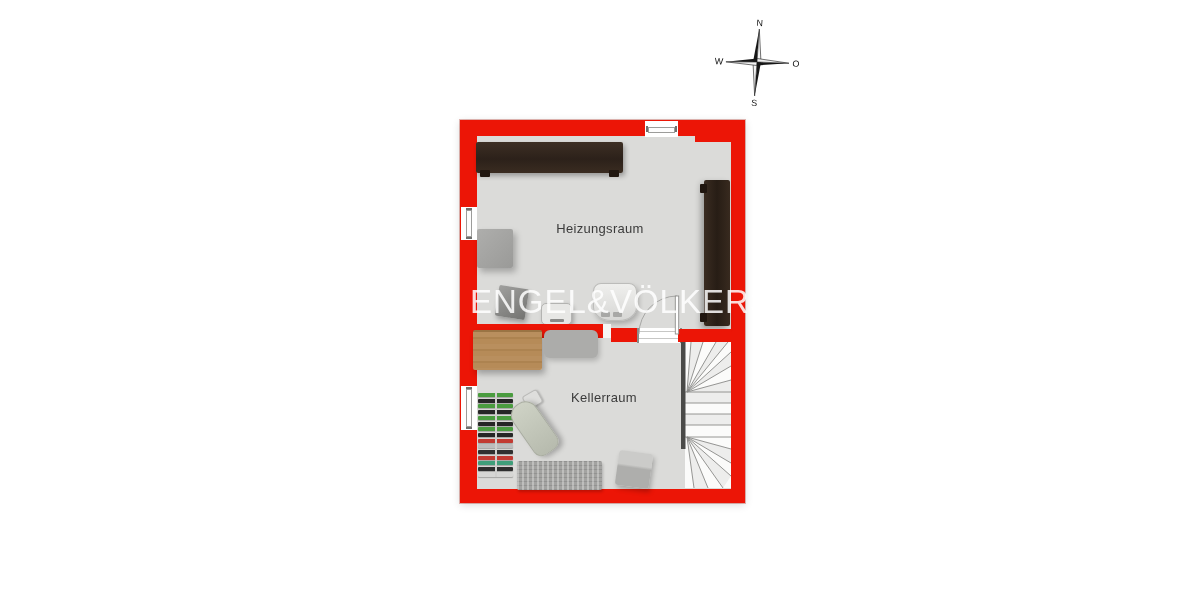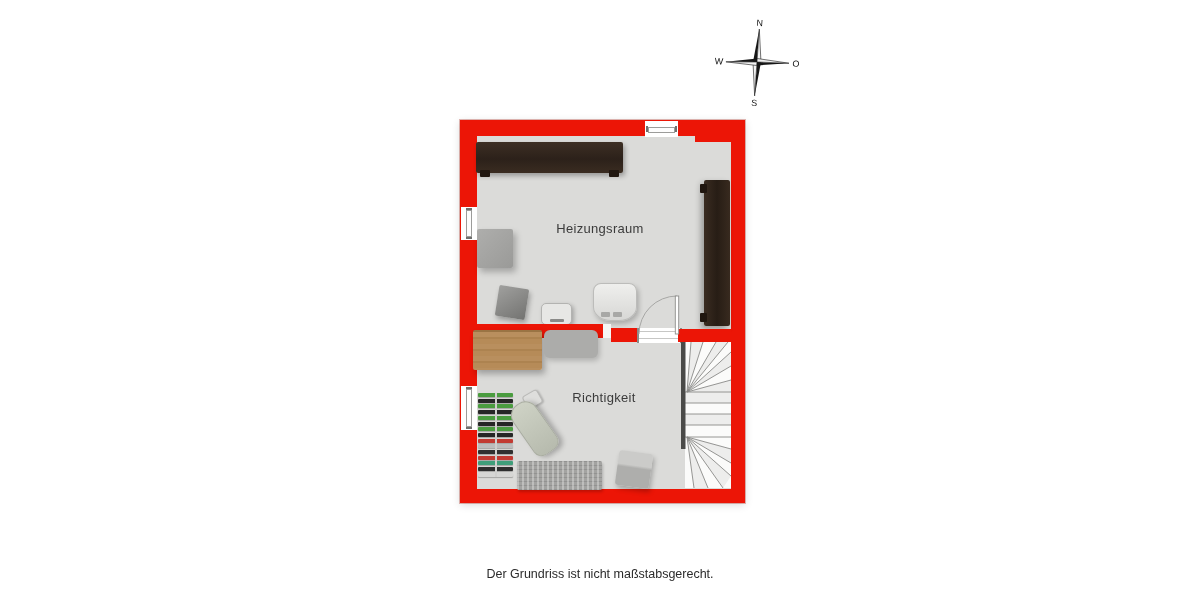--- a/index.html
+++ b/index.html
@@ -146,21 +146,21 @@
         <div class="rack-bar" style="background: rgb(48, 48, 48);"></div>
         <div class="rack-bar" style="background: rgb(194, 58, 50);"></div>
         <div class="rack-bar" style="background: rgb(63, 158, 122);"></div>
         <div class="rack-bar" style="background: rgb(46, 46, 46);"></div>
         <div class="rack-bar" style="background: rgb(214, 214, 212);"></div>
       </div>
     <div class="abs board-rest" style="left:64px;top:272px;width:15px;height:13px;"></div>
     <div class="abs board" style="left:60px;top:279px;width:26px;height:56px;"></div>
     <div class="abs rug" style="left:57px;top:341px;width:85px;height:29px;"></div>
     <div class="abs graybox" style="left:157px;top:332px;width:34px;height:35px;"></div>
-    <div class="abs room-label" style="left:64px;top:270px;">Richtigkeit</div>
+    <div class="abs room-label" style="left:64px;top:270px;">Kellerraum</div>
 
     <svg class="abs" style="left:221px;top:222px;" width="50" height="146" viewBox="0 0 50 146">
       <rect x="4" y="0" width="46" height="146" fill="#fbfbfa"></rect>
       <g fill="#ededec" stroke="none">
         <polygon points="6,50 10,0 22,0"></polygon>
           <polygon points="6,50 35,0 47,0"></polygon>
         <polygon points="6,50 50,10 50,24"></polygon>
           <polygon points="6,50 50,38 50,50"></polygon>
         <rect x="4" y="50" width="46" height="11"></rect>
           <rect x="4" y="72" width="46" height="11"></rect>
@@ -201,18 +201,18 @@
       <div class="cap" style="top:1px;left:5px;width:6px;height:2px;"></div>
       <div class="cap" style="bottom:1px;left:5px;width:6px;height:2px;"></div>
     </div>
     <div class="abs window vert" style="left:1px;top:266px;width:16px;height:44px;">
       <div class="glass"></div>
       <div class="cap" style="top:1px;left:5px;width:6px;height:2px;"></div>
       <div class="cap" style="bottom:1px;left:5px;width:6px;height:2px;"></div>
     </div>
   </div>
 
+  <div id="watermark">ENGEL&amp;VÖLKERS</div>
 
   <div id="disclaimer">
-    <div>Der Grundriss ist nicht maßstabsgerecht.</div>
   </div>
 
 </div>
 
 </body></html>

